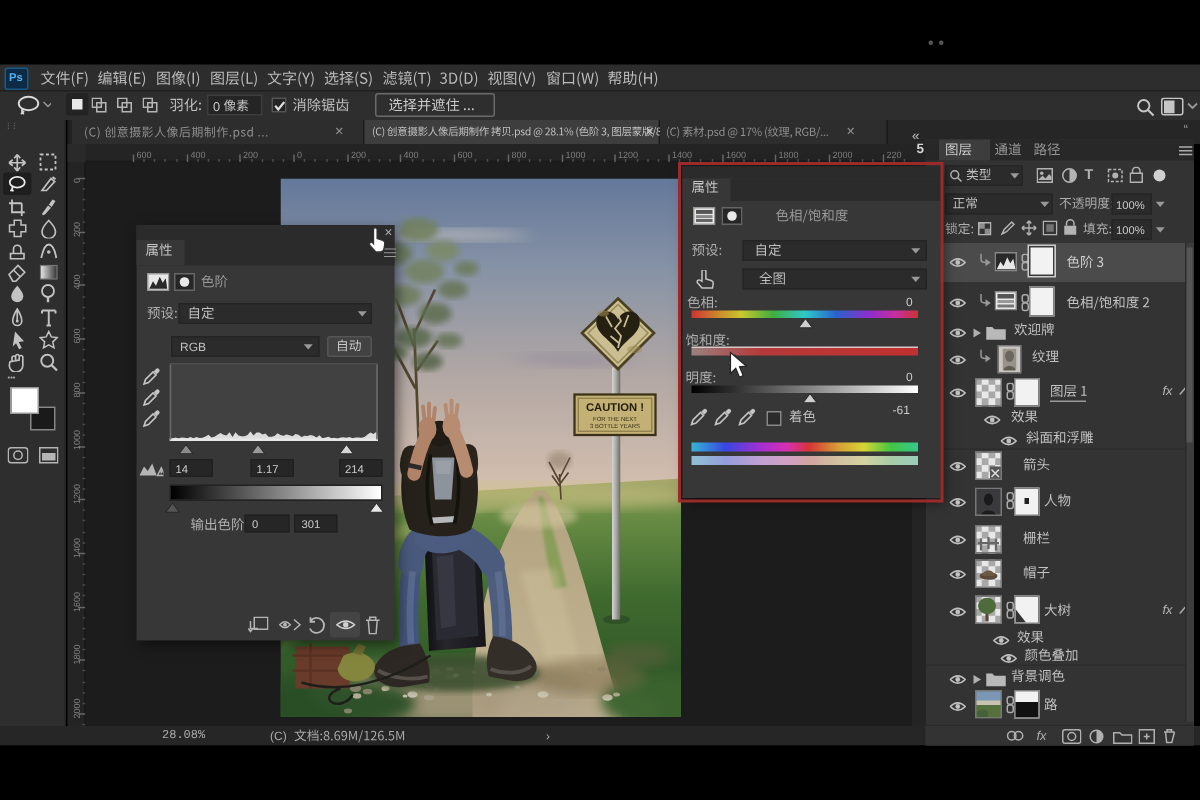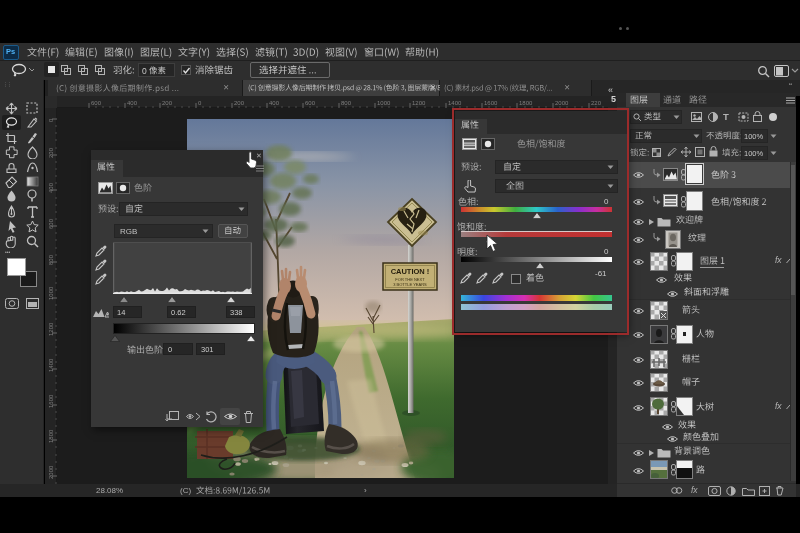--- a/index.html
+++ b/index.html
@@ -702,21 +702,21 @@
       <path d="M96,161 l-1,-9 M99,160 l0,-10 M102,161 l1,-8" stroke="#b1846a" stroke-width="2.6" fill="none" stroke-linecap="round"></path>
       <path d="M111,159 l-1,-8 M114,158 l0,-10 M117,159 l1,-8" stroke="#b88c70" stroke-width="2.6" fill="none" stroke-linecap="round"></path>
       <path d="M85,191 l9,2" stroke="#2a2a2a" stroke-width="3"></path>
       <rect x="10" y="312" width="36" height="28" fill="#693b2b"></rect>
       <path d="M8,318 h38 M8,328 h38 M20,310 v30" stroke="#5a3124" stroke-width="1.5"></path>
       <path d="M42,318 c8,-4 16,-2 20,4 c3,6 -2,12 -10,13 c-8,1 -13,-3 -14,-8 Z" fill="#84863e"></path>
       <path d="M48,316 l4,-6 l5,2 l-3,6" fill="#6e6e34"></path>
       <path d="M100,318 C72,336 40,344 14,336 M40,340 c-6,2 -10,6 -6,9 c4,3 12,0 14,-5" stroke="#1e1e1a" stroke-width="1.6" fill="none"></path>
     </svg>
 <div style="position:absolute;left:0px;top:484px;width:800px;height:13px;background:#262626;"></div>
-<div style="position:absolute;left:96px;top:487px;font-size:8px;color:#ababab;font-family:Liberation Sans, sans-serif;white-space:nowrap;line-height:1;">28.08%</div>
+<div style="position:absolute;left:108px;top:487px;font-size:8px;color:#ababab;font-family:Liberation Mono, monospace;white-space:nowrap;line-height:1;">28.08%</div>
 <div style="position:absolute;left:180px;top:487px;font-size:8px;color:#ababab;font-family:'Liberation Sans',sans-serif;white-space:nowrap;line-height:1;">(C)</div>
 <div style="position:absolute;left:196px;top:486px;line-height:0"><svg width="74" height="11" style="overflow:visible">
         <g fill="#ababab" transform="translate(0,7.5) scale(0.008500,-0.008500)">
           <path transform="translate(0,0)" d="M423 823C453 774 485 707 497 666L580 693C566 734 531 799 501 847ZM50 664V590H206C265 438 344 307 447 200C337 108 202 40 36 -7C51 -25 75 -60 83 -78C250 -24 389 48 502 146C615 46 751 -28 915 -73C928 -52 950 -20 967 -4C807 36 671 107 560 201C661 304 738 432 796 590H954V664ZM504 253C410 348 336 462 284 590H711C661 455 592 344 504 253Z"></path>
           <path transform="translate(1000,0)" d="M851 776C830 702 788 597 753 534L813 515C848 575 891 673 925 755ZM397 751C430 679 469 582 486 521L551 547C533 608 493 701 458 774ZM193 840V626H47V555H181C151 418 88 260 26 175C38 158 56 128 65 108C113 175 159 287 193 401V-79H264V424C295 374 332 312 347 279L393 337C375 365 291 482 264 516V555H390V626H264V840ZM369 63V-9H842V-71H916V471H694V837H621V471H392V398H842V269H404V201H842V63Z"></path>
           <path transform="translate(2000,0)" d="M139 390C175 390 205 418 205 460C205 501 175 530 139 530C102 530 73 501 73 460C73 418 102 390 139 390ZM139 -13C175 -13 205 15 205 56C205 98 175 126 139 126C102 126 73 98 73 56C73 15 102 -13 139 -13Z"></path>
           <path transform="translate(2278,0)" d="M280 -13C417 -13 509 70 509 176C509 277 450 332 386 369V374C429 408 483 474 483 551C483 664 407 744 282 744C168 744 81 669 81 558C81 481 127 426 180 389V385C113 349 46 280 46 182C46 69 144 -13 280 -13ZM330 398C243 432 164 471 164 558C164 629 213 676 281 676C359 676 405 619 405 546C405 492 379 442 330 398ZM281 55C193 55 127 112 127 190C127 260 169 318 228 356C332 314 422 278 422 179C422 106 366 55 281 55Z"></path>
           <path transform="translate(2833,0)" d="M139 -13C175 -13 205 15 205 56C205 98 175 126 139 126C102 126 73 98 73 56C73 15 102 -13 139 -13Z"></path>
           <path transform="translate(3111,0)" d="M301 -13C415 -13 512 83 512 225C512 379 432 455 308 455C251 455 187 422 142 367C146 594 229 671 331 671C375 671 419 649 447 615L499 671C458 715 403 746 327 746C185 746 56 637 56 350C56 108 161 -13 301 -13ZM144 294C192 362 248 387 293 387C382 387 425 324 425 225C425 125 371 59 301 59C209 59 154 142 144 294Z"></path>
           <path transform="translate(3666,0)" d="M235 -13C372 -13 501 101 501 398C501 631 395 746 254 746C140 746 44 651 44 508C44 357 124 278 246 278C307 278 370 313 415 367C408 140 326 63 232 63C184 63 140 84 108 119L58 62C99 19 155 -13 235 -13ZM414 444C365 374 310 346 261 346C174 346 130 410 130 508C130 609 184 675 255 675C348 675 404 595 414 444Z"></path>
@@ -1314,23 +1314,23 @@
     <svg style="position:absolute;left:226px;top:296px" width="10" height="7" viewBox="0 0 10 7">
       <path d="M5 0.5 L9.5 6.5 H0.5 Z" fill="#d5d5d5" stroke="#222" stroke-width="0.6"></path>
     </svg>
     <svg style="position:absolute;left:93px;top:307px" width="16" height="11" viewBox="0 0 16 11">
       <path d="M0 10 l3 -6 2.5 3 3 -5 3 8 Z" fill="#b5b5b5"></path>
       <path d="M12 10 l2.5 -5 2.5 5 Z M14.5 6.5 v2 M14.5 9.3 v0.2" stroke="#b5b5b5" fill="none"></path>
     </svg>
     <div style="position:absolute;left:113px;top:306px;width:29px;height:12px;background:#262626;border:1px solid #202020;box-sizing:border-box"></div>
     <div style="position:absolute;left:117px;top:309px;font-size:7.5px;color:#cccccc;font-family:'Liberation Sans',sans-serif;white-space:nowrap;line-height:1;">14</div>
     <div style="position:absolute;left:167px;top:306px;width:29px;height:12px;background:#262626;border:1px solid #202020;box-sizing:border-box"></div>
-    <div style="position:absolute;left:171px;top:309px;font-size:7.5px;color:#cccccc;font-family:'Liberation Sans',sans-serif;white-space:nowrap;line-height:1;">0.62</div>
+    <div style="position:absolute;left:171px;top:309px;font-size:7.5px;color:#cccccc;font-family:'Liberation Sans',sans-serif;white-space:nowrap;line-height:1;">1.17</div>
     <div style="position:absolute;left:226px;top:306px;width:29px;height:12px;background:#262626;border:1px solid #202020;box-sizing:border-box"></div>
-    <div style="position:absolute;left:230px;top:309px;font-size:7.5px;color:#cccccc;font-family:'Liberation Sans',sans-serif;white-space:nowrap;line-height:1;">338</div>
+    <div style="position:absolute;left:230px;top:309px;font-size:7.5px;color:#cccccc;font-family:'Liberation Sans',sans-serif;white-space:nowrap;line-height:1;">214</div>
     <div style="position:absolute;left:113px;top:323px;width:142px;height:11px;background:linear-gradient(90deg,#000,#fff);border:1px solid #222;box-sizing:border-box"></div>
     <svg style="position:absolute;left:110px;top:335px" width="10" height="7" viewBox="0 0 10 7">
       <path d="M5 0.5 L9.5 6.5 H0.5 Z" fill="#555" stroke="#222" stroke-width="0.6"></path>
     </svg>
     <svg style="position:absolute;left:246px;top:335px" width="10" height="7" viewBox="0 0 10 7">
       <path d="M5 0.5 L9.5 6.5 H0.5 Z" fill="#e8e8e8" stroke="#222" stroke-width="0.6"></path>
     </svg>
     <div style="position:absolute;left:127px;top:345px;line-height:0"><svg width="39" height="12" style="overflow:visible">
         <g fill="#b0b0b0" transform="translate(0,7.9) scale(0.009000,-0.009000)">
           <path transform="translate(0,0)" d="M734 447V85H793V447ZM861 484V5C861 -6 857 -9 846 -10C833 -10 793 -10 747 -9C757 -27 765 -54 767 -71C826 -71 866 -70 890 -60C915 -49 922 -31 922 5V484ZM71 330C79 338 108 344 140 344H219V206C152 190 90 176 42 167L59 96L219 137V-79H285V154L368 176L362 239L285 221V344H365V413H285V565H219V413H132C158 483 183 566 203 652H367V720H217C225 756 231 792 236 827L166 839C162 800 157 759 150 720H47V652H137C119 569 100 501 91 475C77 430 65 398 48 393C56 376 67 344 71 330ZM659 843C593 738 469 639 348 583C366 568 386 545 397 527C424 541 451 557 477 574V532H847V581C872 566 899 551 926 537C935 557 956 581 974 596C869 641 774 698 698 783L720 816ZM506 594C562 635 615 683 659 734C710 678 765 633 826 594ZM614 406V327H477V406ZM415 466V-76H477V130H614V-1C614 -10 612 -12 604 -13C594 -13 568 -13 537 -12C546 -30 554 -57 556 -74C599 -74 630 -74 651 -63C672 -52 677 -33 677 -1V466ZM477 269H614V187H477Z"></path>

